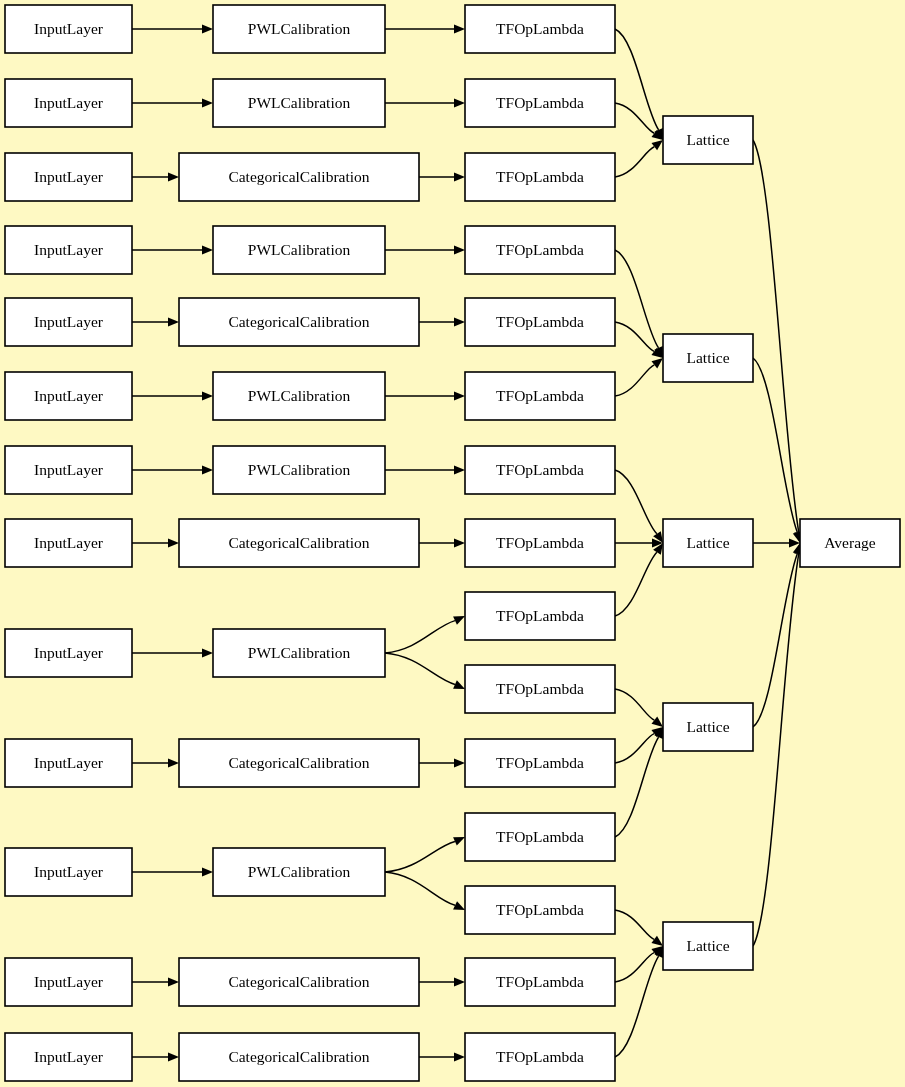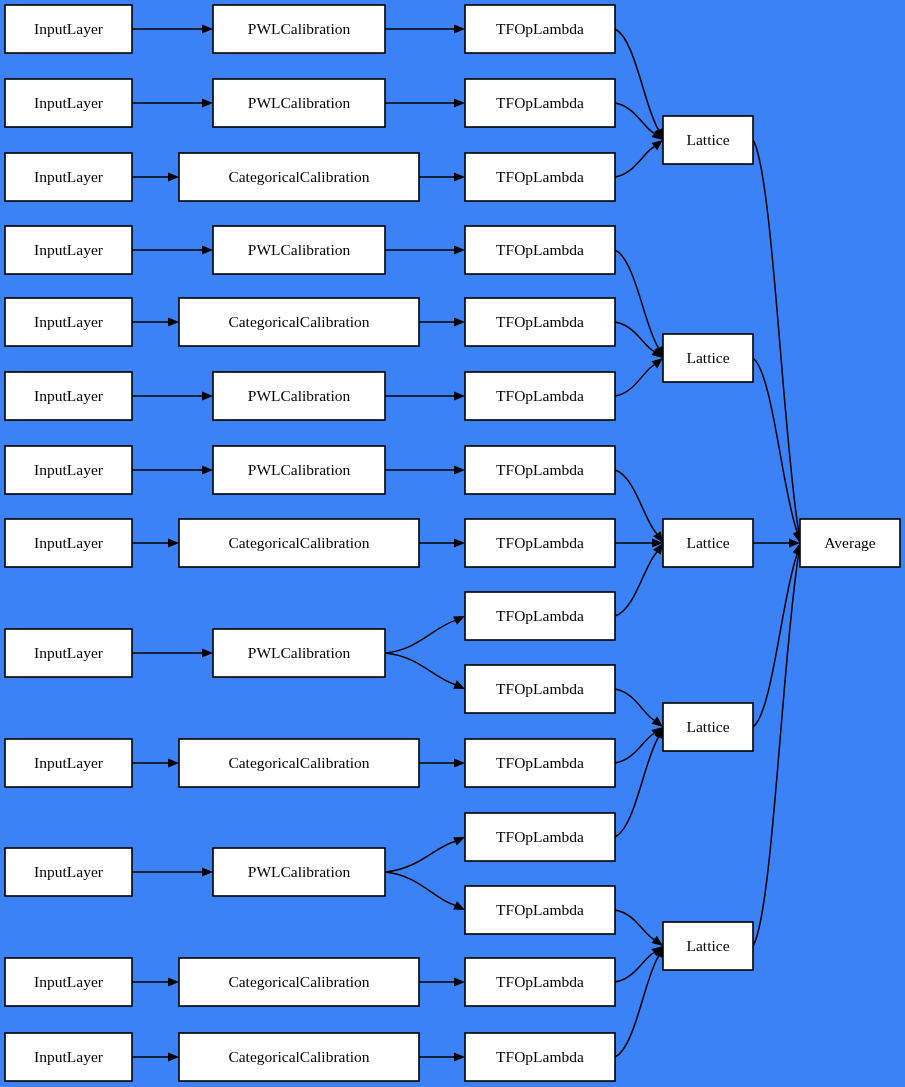--- a/index.html
+++ b/index.html
@@ -10,21 +10,21 @@
   body {
     width: 905px;
     height: 1087px;
     font-family: "Liberation Serif", "DejaVu Serif", serif;
     overflow: hidden;
   }
   #graph-root {
     position: relative;
     width: 905px;
     height: 1087px;
-    background: #3b82f6;
+    background: #fef9c3;
   }
   svg#graph-svg {
     position: absolute;
     top: 0; left: 0;
     width: 905px;
     height: 1087px;
     display: block;
   }
   .node-box {
     fill: #ffffff;

